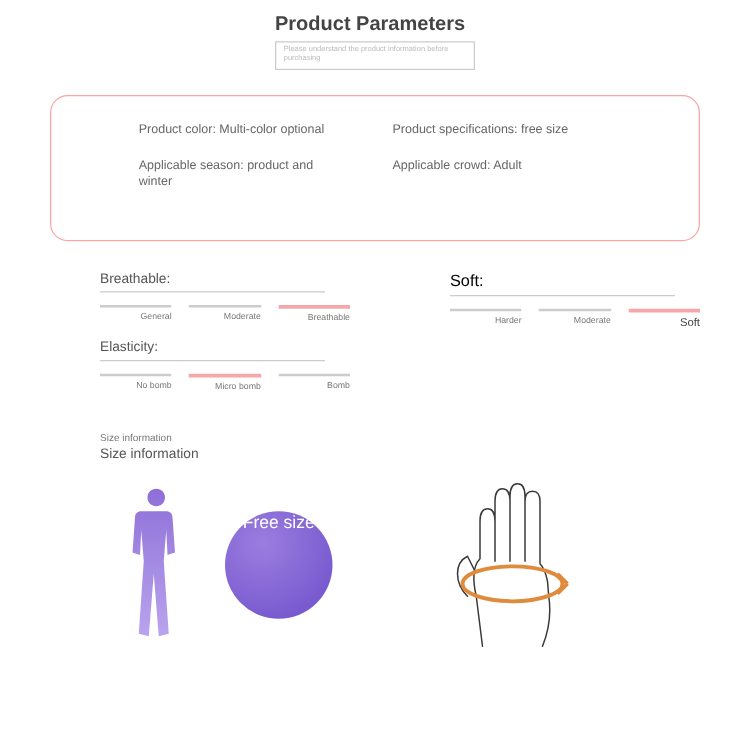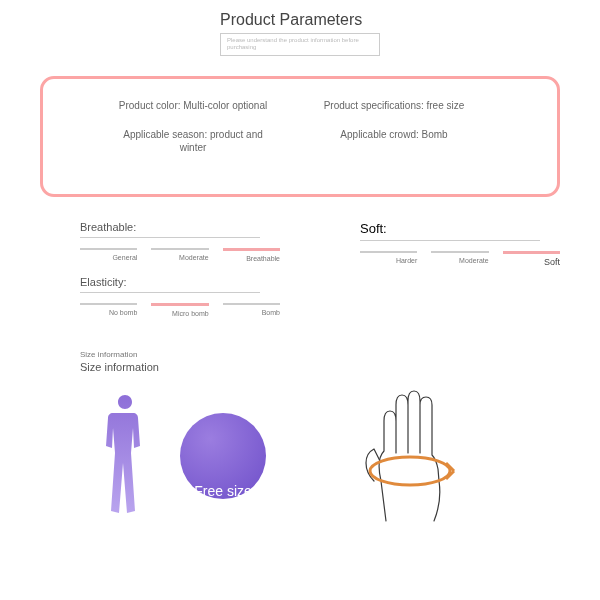--- a/index.html
+++ b/index.html
@@ -11,39 +11,38 @@
     color: #555;
     font-size: 10px;
     overflow: hidden;
   }
   .title-block {
     margin: 10px 0 0 220px;
     width: 160px;
   }
   .title-block h1 {
     font-size: 16px;
-    font-weight: 400;
+    font-weight: 700;
     color: #444;
     line-height: 1.2;
   }
   .title-note {
     margin-top: 4px;
     border: 1px solid #ccc;
     padding: 3px 6px;
     font-size: 6px;
     color: #bbb;
     line-height: 1.2;
   }
   .params-box {
     margin: 20px 40px 0 40px;
-    border: 3px solid #fca5a5;
+    border: 1px solid #fca5a5;
     border-radius: 14px;
     padding: 20px 42px 24px 70px;
     display: flex;
-    text-align: center;
   }
   .params-col {
     flex: 1;
   }
   .param-item {
     font-size: 10px;
     color: #666;
     line-height: 1.3;
     margin-bottom: 16px;
     max-width: 160px;
@@ -112,21 +111,21 @@
     height: 130px;
     position: relative;
   }
   .silhouette svg { width: 100%; height: 100%; }
   .badge {
     width: 86px;
     height: 86px;
     border-radius: 50%;
     background: radial-gradient(circle at 35% 30%, #9b7de0, #6e4fc9);
     display: flex;
-    align-items: flex-end;
+    align-items: flex-start;
     justify-content: center;
     color: #fff;
     font-size: 14px;
   }
   .hand-wrap {
     margin-left: 40px;
     width: 150px;
     height: 150px;
   }
   .hand-wrap svg { width: 100%; height: 100%; }
@@ -139,21 +138,21 @@
   <div class="title-note">Please understand the product information before purchasing</div>
 </div>
 
 <div class="params-box">
   <div class="params-col">
     <div class="param-item">Product color: Multi-color optional</div>
     <div class="param-item">Applicable season: product and winter</div>
   </div>
   <div class="params-col">
     <div class="param-item">Product specifications: free size</div>
-    <div class="param-item">Applicable crowd: Bomb</div>
+    <div class="param-item">Applicable crowd: Adult</div>
   </div>
 </div>
 
 <div class="scales">
   <div class="scale-col">
     <div class="scale-group">
       <div class="scale-title">Breathable:</div>
       <div class="scale-title-underline"></div>
       <div class="scale-row">
         <div class="scale-cell">

